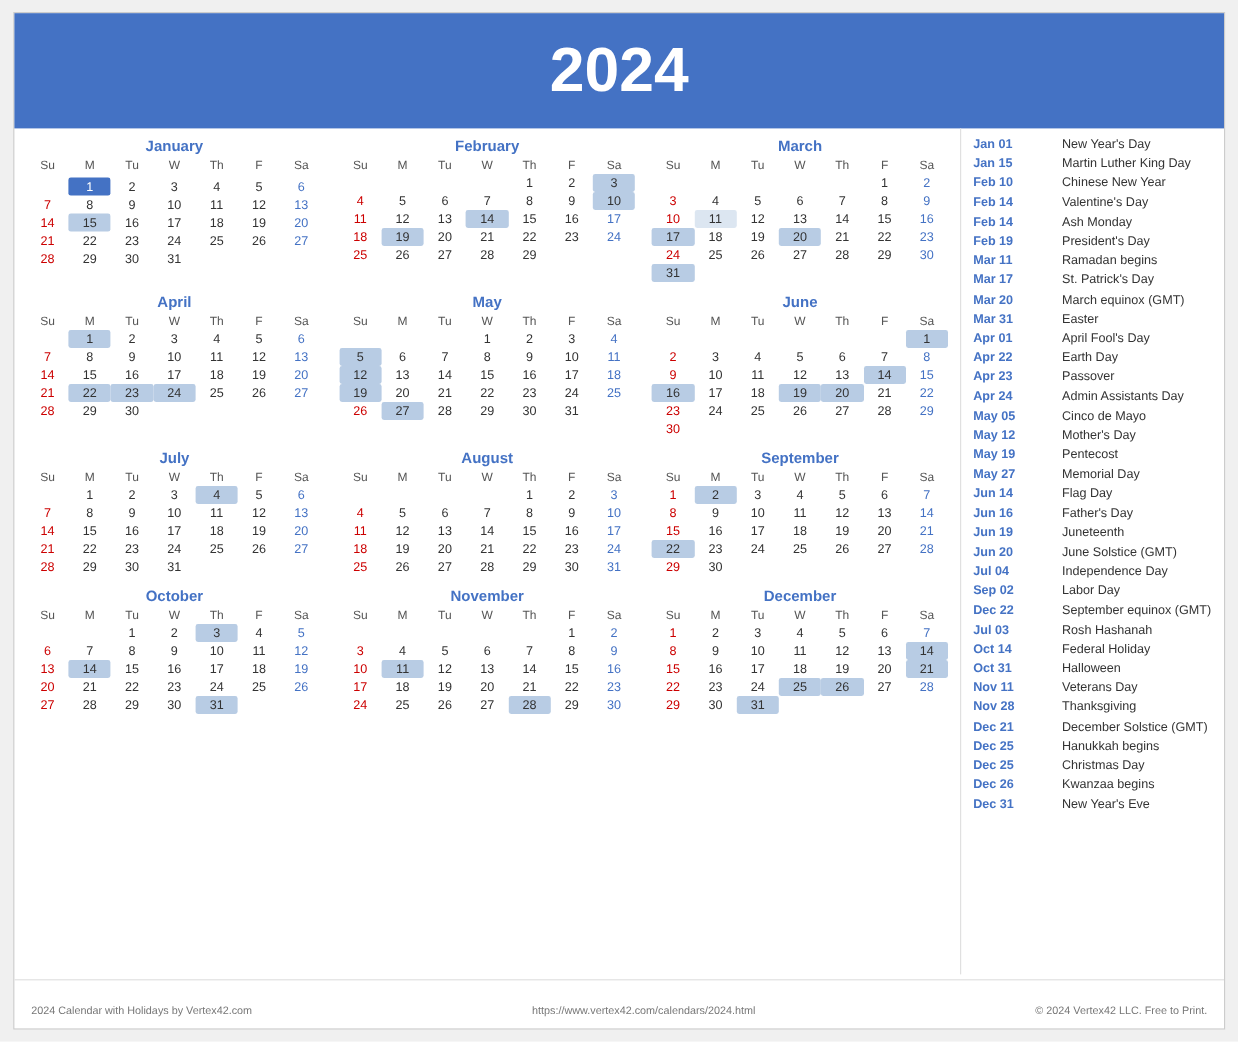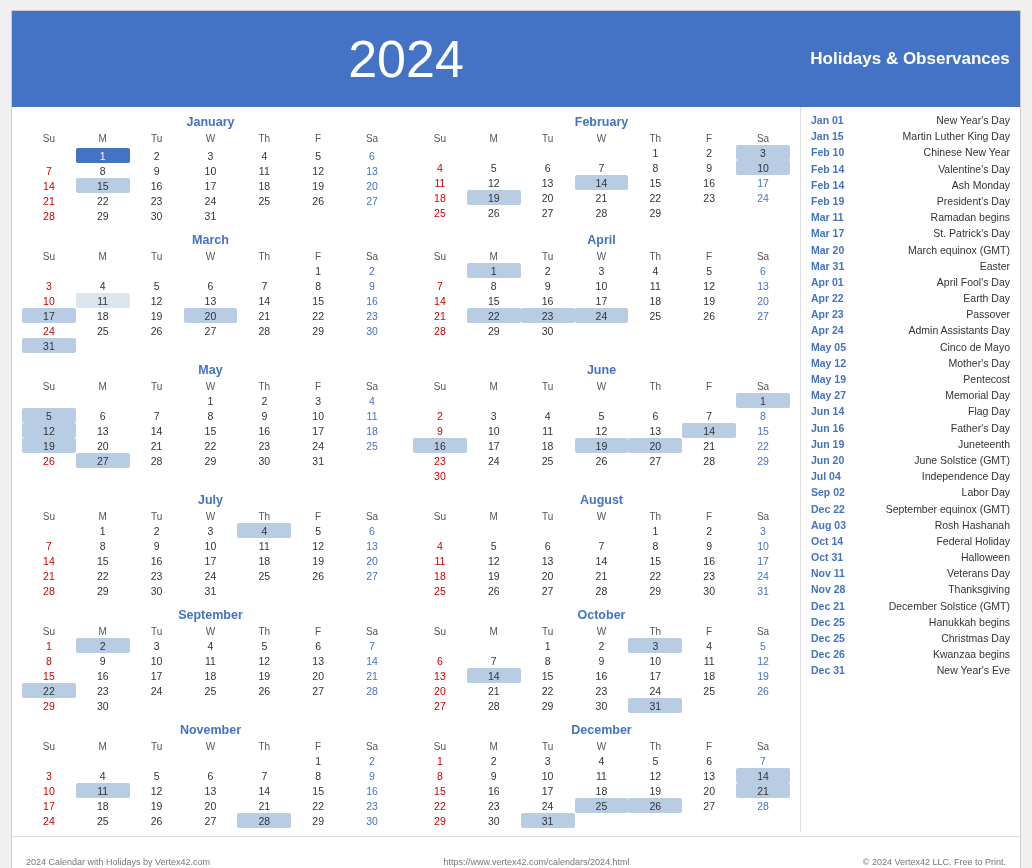--- a/index.html
+++ b/index.html
@@ -24,21 +24,21 @@
     .header-area {
       display: flex;
       gap: 0;
     }
     .year-banner {
       background: #4472c4;
       color: white;
       text-align: center;
       padding: 18px 10px;
       font-size: 52px;
-      font-weight: normal;
+      font-weight: bold;
       flex: 1;
     }
     .sidebar-header {
       background: #4472c4;
       color: white;
       text-align: center;
       padding: 12px 8px;
       font-size: 17px;
       font-weight: bold;
       line-height: 1.4;
@@ -51,21 +51,21 @@
     .main-content {
       display: flex;
       flex: 1;
     }
     .calendar-area {
       flex: 1;
       padding: 8px 10px 4px 10px;
     }
     .calendar-grid {
       display: grid;
-      grid-template-columns: repeat(2, 1fr);
+      grid-template-columns: repeat(3, 1fr);
       gap: 10px 14px;
     }
     .month-block {
       font-size: 11px;
     }
     .month-title {
       text-align: center;
       font-size: 12.5px;
       font-weight: bold;
       color: #4472c4;
@@ -99,21 +99,20 @@
       min-width: 220px;
       padding: 6px 10px 4px 10px;
       border-left: 1px solid #e0e0e0;
     }
     .holiday-item {
       display: flex;
       gap: 2px;
       margin-bottom: 1.5px;
       font-size: 10.5px;
       line-height: 1.4;
-      justify-content: space-between;
     }
     .holiday-date {
       color: #4472c4;
       font-weight: bold;
       min-width: 36px;
       font-size: 10.5px;
     }
     .holiday-name {
       color: #333;
       padding-left: 36px;
@@ -127,21 +126,20 @@
       border-top: 1px solid #e0e0e0;
       margin-top: 4px;
     }
   </style>
 </head>
 <body>
 
 <div class="page">
   <div class="header-area">
     <div class="year-banner">2024</div>
-    <div class="sidebar-header">Holidays &amp; Observances</div>
   </div>
   <div class="main-content">
     <div class="calendar-area">
       <div class="calendar-grid" id="calendar-grid">
           <div class="month-block">
             <div class="month-title">January</div>
             <table class="month-table">
               <thead>
                 <tr>
                   <th>Su</th>
@@ -1019,21 +1017,21 @@
         </div>
         <div class="holiday-item">
           <span class="holiday-date">Sep 02</span>
           <span class="holiday-name">Labor Day</span>
         </div>
         <div class="holiday-item">
           <span class="holiday-date">Dec 22</span>
           <span class="holiday-name">September equinox (GMT)</span>
         </div>
         <div class="holiday-item">
-          <span class="holiday-date">Aug 03</span>
+          <span class="holiday-date">Jul 03</span>
           <span class="holiday-name">Rosh Hashanah</span>
         </div>
         <div class="holiday-item">
           <span class="holiday-date">Oct 14</span>
           <span class="holiday-name">Federal Holiday</span>
         </div>
         <div class="holiday-item">
           <span class="holiday-date">Oct 31</span>
           <span class="holiday-name">Halloween</span>
         </div>

